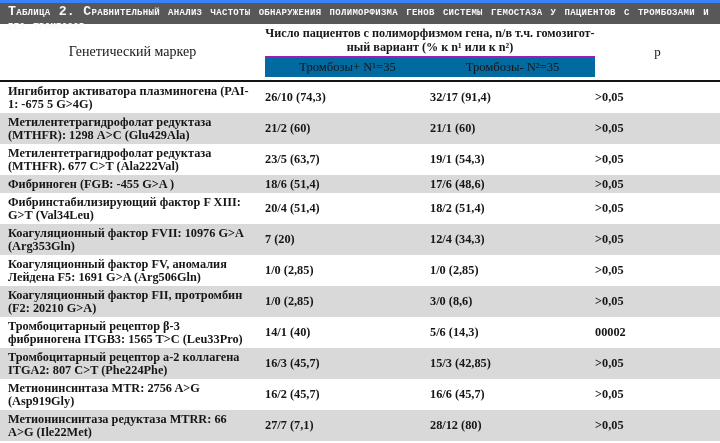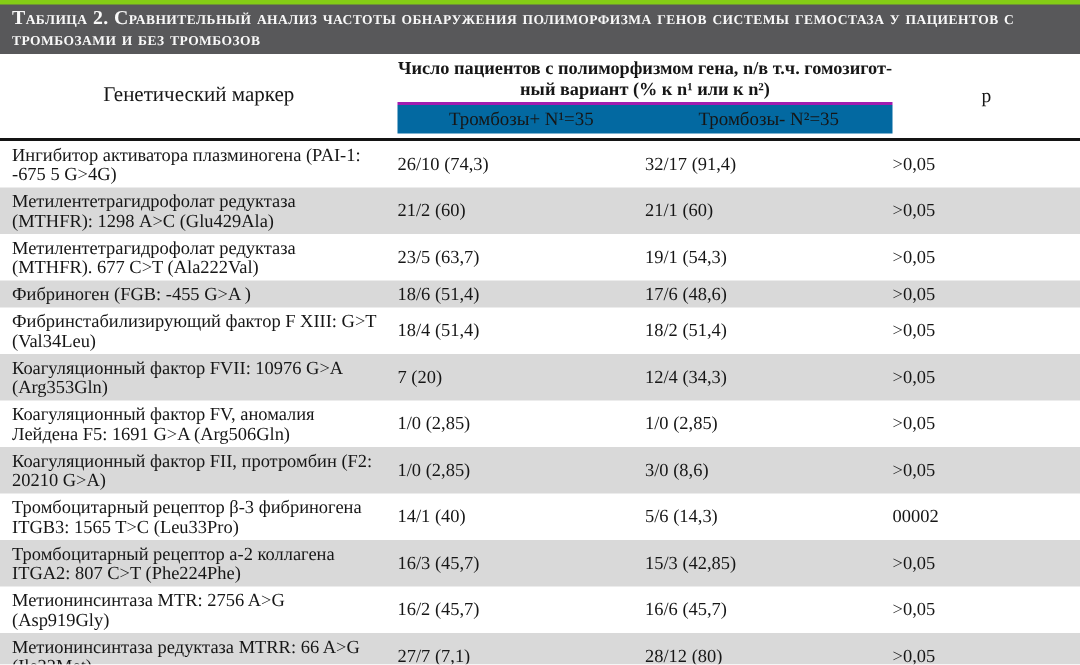--- a/index.html
+++ b/index.html
@@ -2,23 +2,23 @@
 <html><head>
 <meta charset="utf-8">
 <style>
   html,body { margin:0; padding:0; background:#fff; }
   .page {
     width:720px; height:443px; background:#ffffff; overflow:hidden;
     box-sizing:border-box; font-family:"Liberation Serif", serif; color:#161616;
     position:relative;
   }
   .title-bar {
-    box-sizing:border-box; height:36px; background:#58585a;
-    border-top:3px solid #84cc16;
-    color:#f8f8f8; font-family:Liberation Serif, serif;
+    box-sizing:border-box; height:24px; background:#58585a;
+    border-top:3px solid #3b82f6;
+    color:#f8f8f8; font-family:Liberation Mono, monospace;
     font-weight:bold; font-variant:small-caps; letter-spacing:0.3px;
     font-size:13.2px; line-height:14px; padding:2px 8px 3px 8px;
   }
   .header {
     display:grid; grid-template-columns:265px 330px 125px;
     height:56px; box-sizing:border-box;
   }
   .h-marker {
     display:flex; align-items:center; justify-content:center;
     font-size:14px; text-align:center;
@@ -33,21 +33,21 @@
     flex:1; display:flex; align-items:center; justify-content:center;
     font-size:12.6px;
   }
   .h-p { display:flex; align-items:center; justify-content:center; font-size:13px; }
   .thick-line { height:2px; background:#141414; }
   .trow {
     display:grid; grid-template-columns:265px 165px 165px 125px;
     align-items:center;
   }
   .trow.gray { background:#d9d9d9; }
-  .c { font-size:12.3px; line-height:13px; padding:2.5px 0; }
+  .c { font-size:12.3px; line-height:13px; padding:2.5px 0;font-weight:bold; }
   .c.marker { padding-left:8px; padding-right:12px; text-align:left; }
   .c.val, .c.pv { }
 </style>
 </head>
 <body>
 
 <div class="page">
 
   <div class="title-bar">
     <div>Таблица 2. Сравнительный анализ частоты обнаружения полиморфизма генов системы гемостаза у пациентов с тромбозами и без тромбозов</div>
@@ -95,21 +95,21 @@
 
     <div class="trow gray">
       <div class="c marker">Фибриноген (FGB: -455 G&gt;A )</div>
       <div class="c val">18/6 (51,4)</div>
       <div class="c val">17/6 (48,6)</div>
       <div class="c pv">&gt;0,05</div>
     </div>
 
     <div class="trow">
       <div class="c marker">Фибринстабилизирующий фактор F XIII: G&gt;T (Val34Leu)</div>
-      <div class="c val">18/4 (51,4)</div>
+      <div class="c val">20/4 (51,4)</div>
       <div class="c val">18/2 (51,4)</div>
       <div class="c pv">&gt;0,05</div>
     </div>
 
     <div class="trow gray">
       <div class="c marker">Коагуляционный фактор FVII: 10976 G&gt;A (Arg353Gln)</div>
       <div class="c val">7 (20)</div>
       <div class="c val">12/4 (34,3)</div>
       <div class="c pv">&gt;0,05</div>
     </div>

